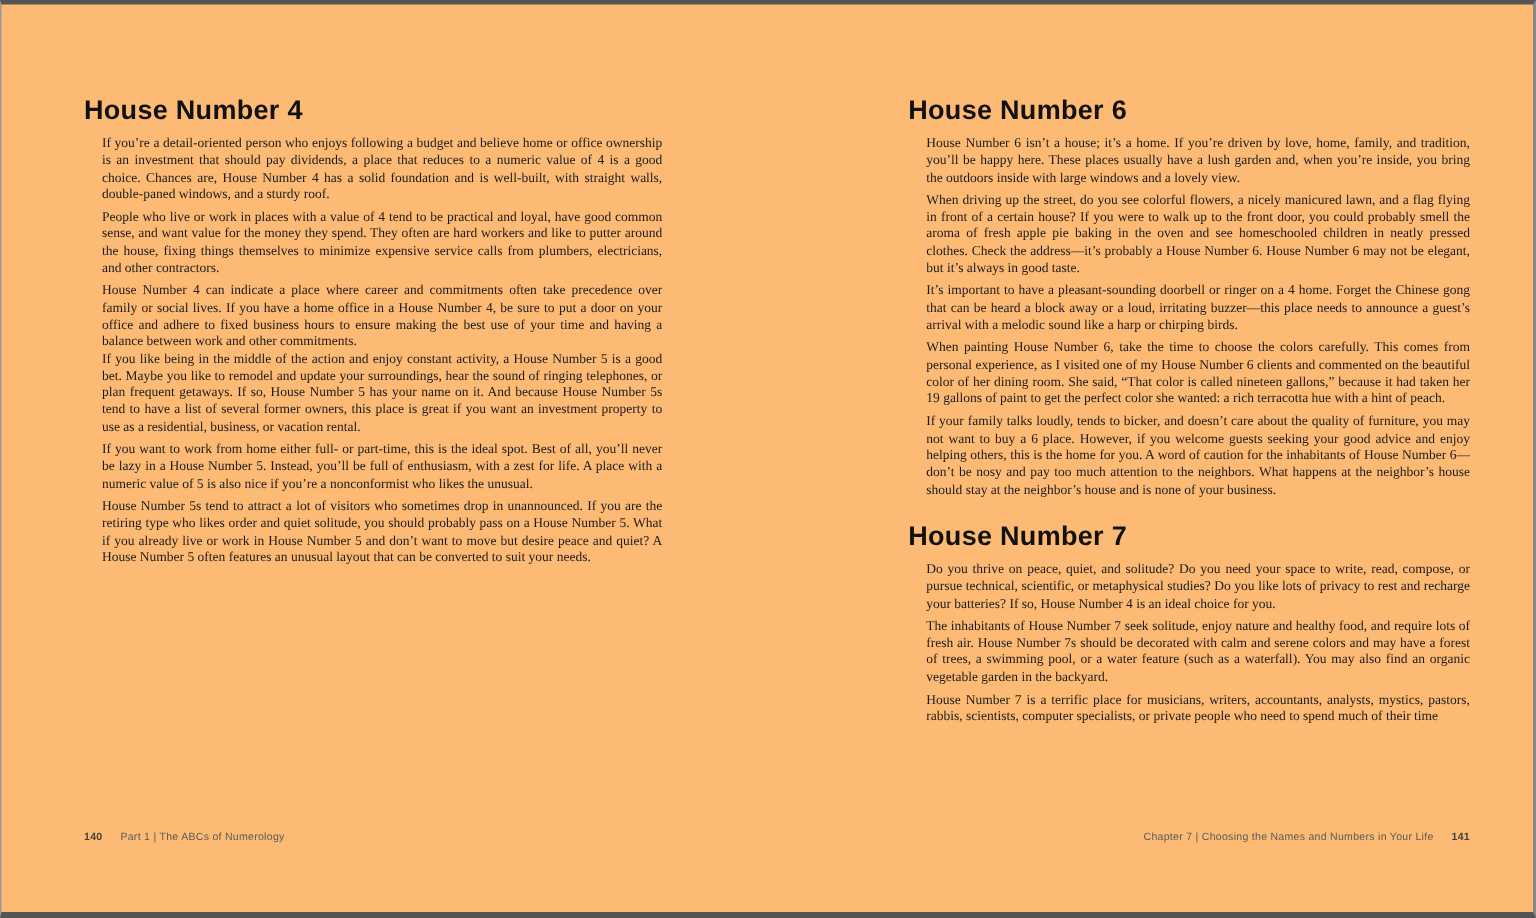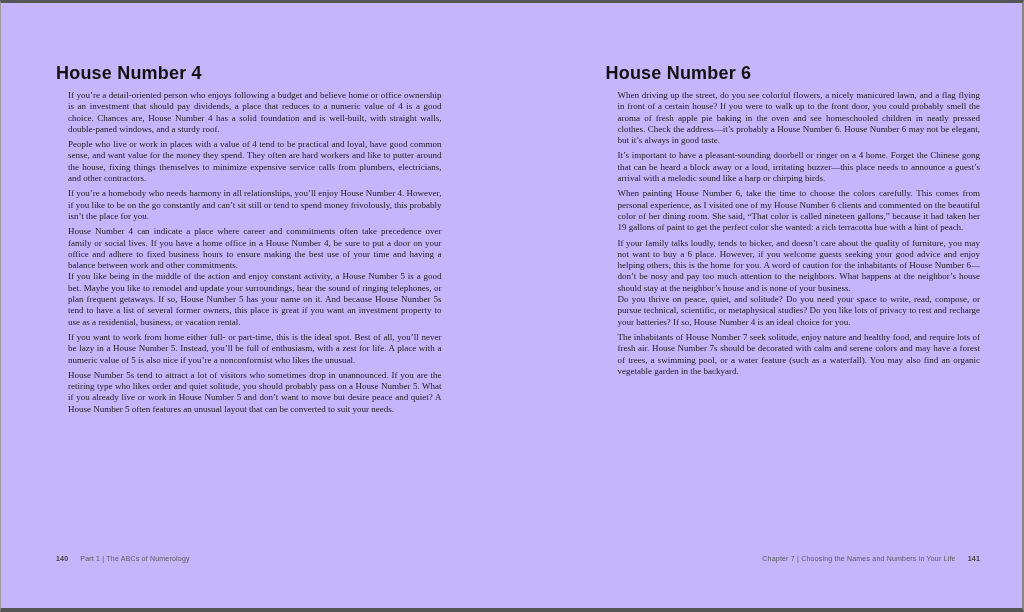--- a/index.html
+++ b/index.html
@@ -1,21 +1,21 @@
 <!DOCTYPE html>
 <html><head>
 <meta charset="utf-8">
 <style>
   * { margin: 0; padding: 0; box-sizing: border-box; }
   html, body { background: #e8e8e8; }
   .spread {
     position: relative;
     width: 1024px;
     height: 612px;
-    background: #c4b5fd;
+    background: #fdba74;
     border-top: 3px solid #555555;
     border-bottom: 4px solid #555555;
     border-left: 1px solid #9a9a9a;
     border-right: 2px solid #888888;
     overflow: hidden;
     display: flex;
     font-family: "Liberation Serif", serif;
   }
   .page {
     position: relative;
@@ -66,21 +66,20 @@
 <div class="spread">
 
   <div class="page page-left">
     <div class="content">
 
       <div class="section">
         <h2 class="section-heading">House Number 4</h2>
         <div class="paragraphs">
           <p>If you’re a detail-oriented person who enjoys following a budget and believe home or office ownership is an investment that should pay dividends, a place that reduces to a numeric value of 4 is a good choice. Chances are, House Number 4 has a solid foundation and is well-built, with straight walls, double-paned windows, and a sturdy roof.</p>
           <p>People who live or work in places with a value of 4 tend to be practical and loyal, have good common sense, and want value for the money they spend. They often are hard workers and like to putter around the house, fixing things themselves to minimize expensive service calls from plumbers, electricians, and other contractors.</p>
-          <p>If you’re a homebody who needs harmony in all relationships, you’ll enjoy House Number 4. However, if you like to be on the go constantly and can’t sit still or tend to spend money frivolously, this probably isn’t the place for you.</p>
           <p>House Number 4 can indicate a place where career and commitments often take precedence over family or social lives. If you have a home office in a House Number 4, be sure to put a door on your office and adhere to fixed business hours to ensure making the best use of your time and having a balance between work and other commitments.</p>
         </div>
       </div>
 
       <div class="section">
         <div class="paragraphs">
           <p>If you like being in the middle of the action and enjoy constant activity, a House Number 5 is a good bet. Maybe you like to remodel and update your surroundings, hear the sound of ringing telephones, or plan frequent getaways. If so, House Number 5 has your name on it. And because House Number 5s tend to have a list of several former owners, this place is great if you want an investment property to use as a residential, business, or vacation rental.</p>
           <p>If you want to work from home either full- or part-time, this is the ideal spot. Best of all, you’ll never be lazy in a House Number 5. Instead, you’ll be full of enthusiasm, with a zest for life. A place with a numeric value of 5 is also nice if you’re a nonconformist who likes the unusual.</p>
           <p>House Number 5s tend to attract a lot of visitors who sometimes drop in unannounced. If you are the retiring type who likes order and quiet solitude, you should probably pass on a House Number 5. What if you already live or work in House Number 5 and don’t want to move but desire peace and quiet? A House Number 5 often features an unusual layout that can be converted to suit your needs.</p>
         </div>
@@ -92,31 +91,34 @@
       <span class="footer-text">Part 1 | The ABCs of Numerology</span>
     </div>
   </div>
 
   <div class="page page-right">
     <div class="content">
 
       <div class="section">
         <h2 class="section-heading">House Number 6</h2>
         <div class="paragraphs">
+          <p>House Number 6 isn’t a house; it’s a home. If you’re driven by love, home, family, and tradition, you’ll be happy here. These places usually have a lush garden and, when you’re inside, you bring the outdoors inside with large windows and a lovely view.</p>
           <p>When driving up the street, do you see colorful flowers, a nicely manicured lawn, and a flag flying in front of a certain house? If you were to walk up to the front door, you could probably smell the aroma of fresh apple pie baking in the oven and see homeschooled children in neatly pressed clothes. Check the address—it’s probably a House Number 6. House Number 6 may not be elegant, but it’s always in good taste.</p>
           <p>It’s important to have a pleasant-sounding doorbell or ringer on a 4 home. Forget the Chinese gong that can be heard a block away or a loud, irritating buzzer—this place needs to announce a guest’s arrival with a melodic sound like a harp or chirping birds.</p>
           <p>When painting House Number 6, take the time to choose the colors carefully. This comes from personal experience, as I visited one of my House Number 6 clients and commented on the beautiful color of her dining room. She said, “That color is called nineteen gallons,” because it had taken her 19 gallons of paint to get the perfect color she wanted: a rich terracotta hue with a hint of peach.</p>
           <p>If your family talks loudly, tends to bicker, and doesn’t care about the quality of furniture, you may not want to buy a 6 place. However, if you welcome guests seeking your good advice and enjoy helping others, this is the home for you. A word of caution for the inhabitants of House Number 6—don’t be nosy and pay too much attention to the neighbors. What happens at the neighbor’s house should stay at the neighbor’s house and is none of your business.</p>
         </div>
       </div>
 
       <div class="section">
+        <h2 class="section-heading">House Number 7</h2>
         <div class="paragraphs">
           <p>Do you thrive on peace, quiet, and solitude? Do you need your space to write, read, compose, or pursue technical, scientific, or metaphysical studies? Do you like lots of privacy to rest and recharge your batteries? If so, House Number 4 is an ideal choice for you.</p>
           <p>The inhabitants of House Number 7 seek solitude, enjoy nature and healthy food, and require lots of fresh air. House Number 7s should be decorated with calm and serene colors and may have a forest of trees, a swimming pool, or a water feature (such as a waterfall). You may also find an organic vegetable garden in the backyard.</p>
+          <p>House Number 7 is a terrific place for musicians, writers, accountants, analysts, mystics, pastors, rabbis, scientists, computer specialists, or private people who need to spend much of their time</p>
         </div>
       </div>
 
     </div>
     <div class="footer">
       <span class="footer-text">Chapter 7 | Choosing the Names and Numbers in Your Life</span>
       <span class="page-num">141</span>
     </div>
   </div>
 

